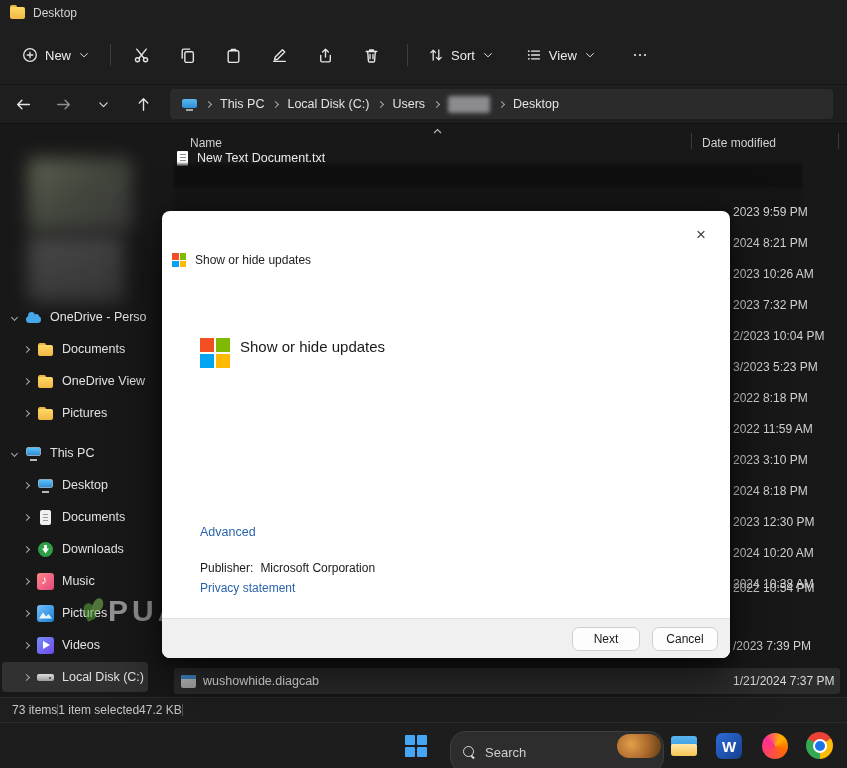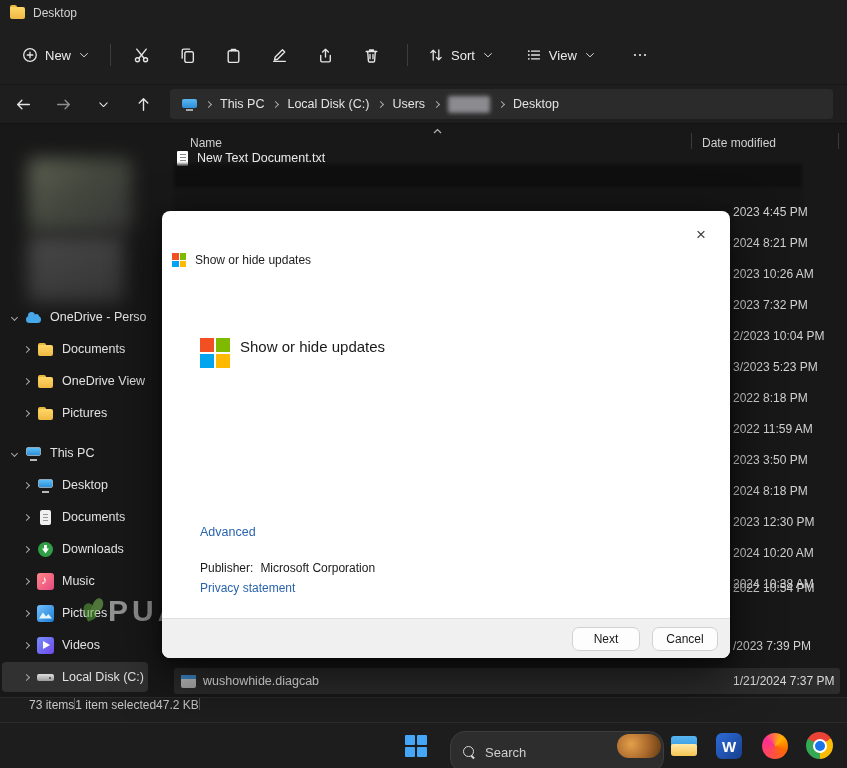--- a/index.html
+++ b/index.html
@@ -110,21 +110,21 @@
   .dlg-item-desc{font-size:12px;color:#404040;margin-top:4px}
   .dlg-advanced{position:absolute;left:38px;top:314px;font-size:12.5px;color:#2a64ad;cursor:pointer}
   .dlg-publisher{position:absolute;left:38px;top:350px;font-size:12px;color:#1a1a1a;display:flex;gap:7px}
   .dlg-privacy{position:absolute;left:38px;top:370px;font-size:12px;color:#2a64ad;cursor:pointer}
   .dlg-footer{position:absolute;left:0;right:0;bottom:0;height:40px;background:#f0f0f0;border-top:1px solid #dfdfdf}
   .dlg-btn{position:absolute;top:8px;height:24px;background:#fdfdfd;border:1px solid #d0d0d0;border-radius:7px;font-size:12px;color:#1a1a1a;display:flex;align-items:center;justify-content:center;cursor:pointer}
   .btn-next{left:410px;width:68px}
   .btn-cancel{left:490px;width:66px}
 
   
-  .statusbar{left:0;top:697px;width:847px;height:25px;background:#1e1e1e;border-top:1px solid #2a2a2a;display:flex;align-items:flex-start;padding-left:29px;gap:0;font-size:12px;color:#c6c6c6}
+  .statusbar{left:0;top:697px;width:847px;height:25px;background:#1e1e1e;border-top:1px solid #2a2a2a;display:flex;align-items:center;padding-left:12px;gap:0;font-size:12px;color:#c6c6c6}
   .ssep{width:1px;height:12px;background:#555}
 
   
   .taskbar{left:0;top:722px;width:847px;height:46px;background:#1d1d1d;border-top:1px solid #2b2b2b;z-index:20}
   .startlogo{position:absolute;left:405px;top:12px;width:22px;height:22px;display:grid;grid-template-columns:1fr 1fr;gap:2px;cursor:pointer}
   .startlogo i{background:#44a6f5;border-radius:1px}
   .search-pill{position:absolute;left:450px;top:8px;width:214px;height:42px;background:#2d2d2d;border:1px solid #3d3d3d;border-radius:15px;display:flex;align-items:center;padding:0 12px;gap:9px;cursor:pointer}
   .search-label{font-size:13px;color:#cfcfcf}
   .search-img{position:absolute;right:2px;top:2px;width:44px;height:24px;border-radius:12px;background:radial-gradient(circle at 32% 42%,#e3a04b,#a8662a 55%,#6e4418 90%)}
   .tb-ico{position:absolute;cursor:pointer}
@@ -346,29 +346,29 @@
       <div class="coldiv" style="left:688px"></div>
 
       <div class="firstrow">
         <span class="ic ic-page"></span>
         <span class="fname">New Text Document.txt</span>
       </div>
 
       <div class="stripe" style="top:40px;height:24px;background:#0e0e0e;opacity:.85"></div>
       <div class="stripe" style="top:64px;height:24px;background:#151515;opacity:.8"></div>
 
-      <div class="drow" style="top:81px">2023 4:45 PM</div>
+      <div class="drow" style="top:81px">2023 9:59 PM</div>
       <div class="drow" style="top:112px">2024 8:21 PM</div>
       <div class="drow" style="top:143px">2023 10:26 AM</div>
       <div class="drow" style="top:174px">2023 7:32 PM</div>
       <div class="drow" style="top:205px">2/2023 10:04 PM</div>
       <div class="drow" style="top:236px">3/2023 5:23 PM</div>
       <div class="drow" style="top:267px">2022 8:18 PM</div>
       <div class="drow" style="top:298px">2022 11:59 AM</div>
-      <div class="drow" style="top:329px">2023 3:50 PM</div>
+      <div class="drow" style="top:329px">2023 3:10 PM</div>
       <div class="drow" style="top:360px">2024 8:18 PM</div>
       <div class="drow" style="top:391px">2023 12:30 PM</div>
       <div class="drow" style="top:422px">2024 10:20 AM</div>
       <div class="drow" style="top:453px">2024 10:38 AM</div>
       <div class="drow" style="top:457px">2022 10:54 PM</div>
       <div class="drow" style="top:515px">/2023 7:39 PM</div>
 
       <div class="selrow">
         <span class="ic ic-diag"></span>
         <span class="fname">wushowhide.diagcab</span>

